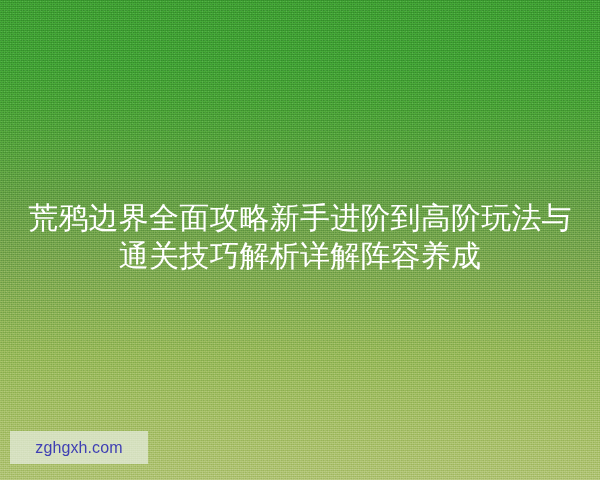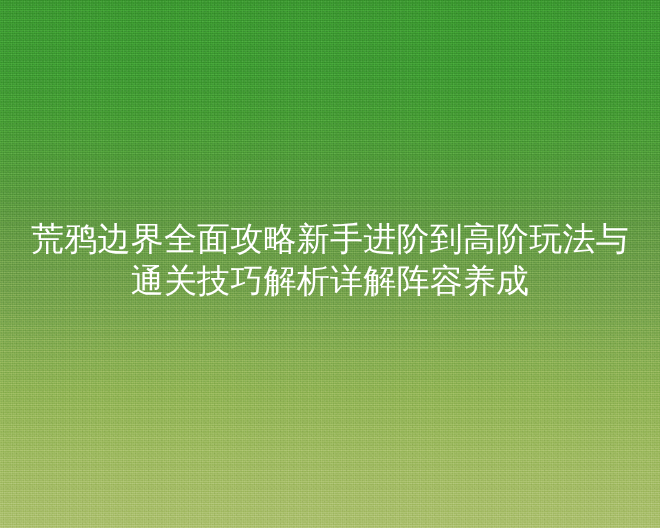--- a/index.html
+++ b/index.html
@@ -111,14 +111,17 @@
 <body>
 
 <div class="canvas">
 
   <div class="bg-gradient"></div>
   <div class="bg-noise"></div>
   <div class="bg-noise2"></div>
 
   <div class="headline">荒鸦边界全面攻略新手进阶到高阶玩法与通关技巧解析详解阵容养成</div>
 
+  <div class="watermark">
+    <span class="watermark-text">zghgxh.com</span>
+  </div>
 
 </div>
 
 </body></html>

